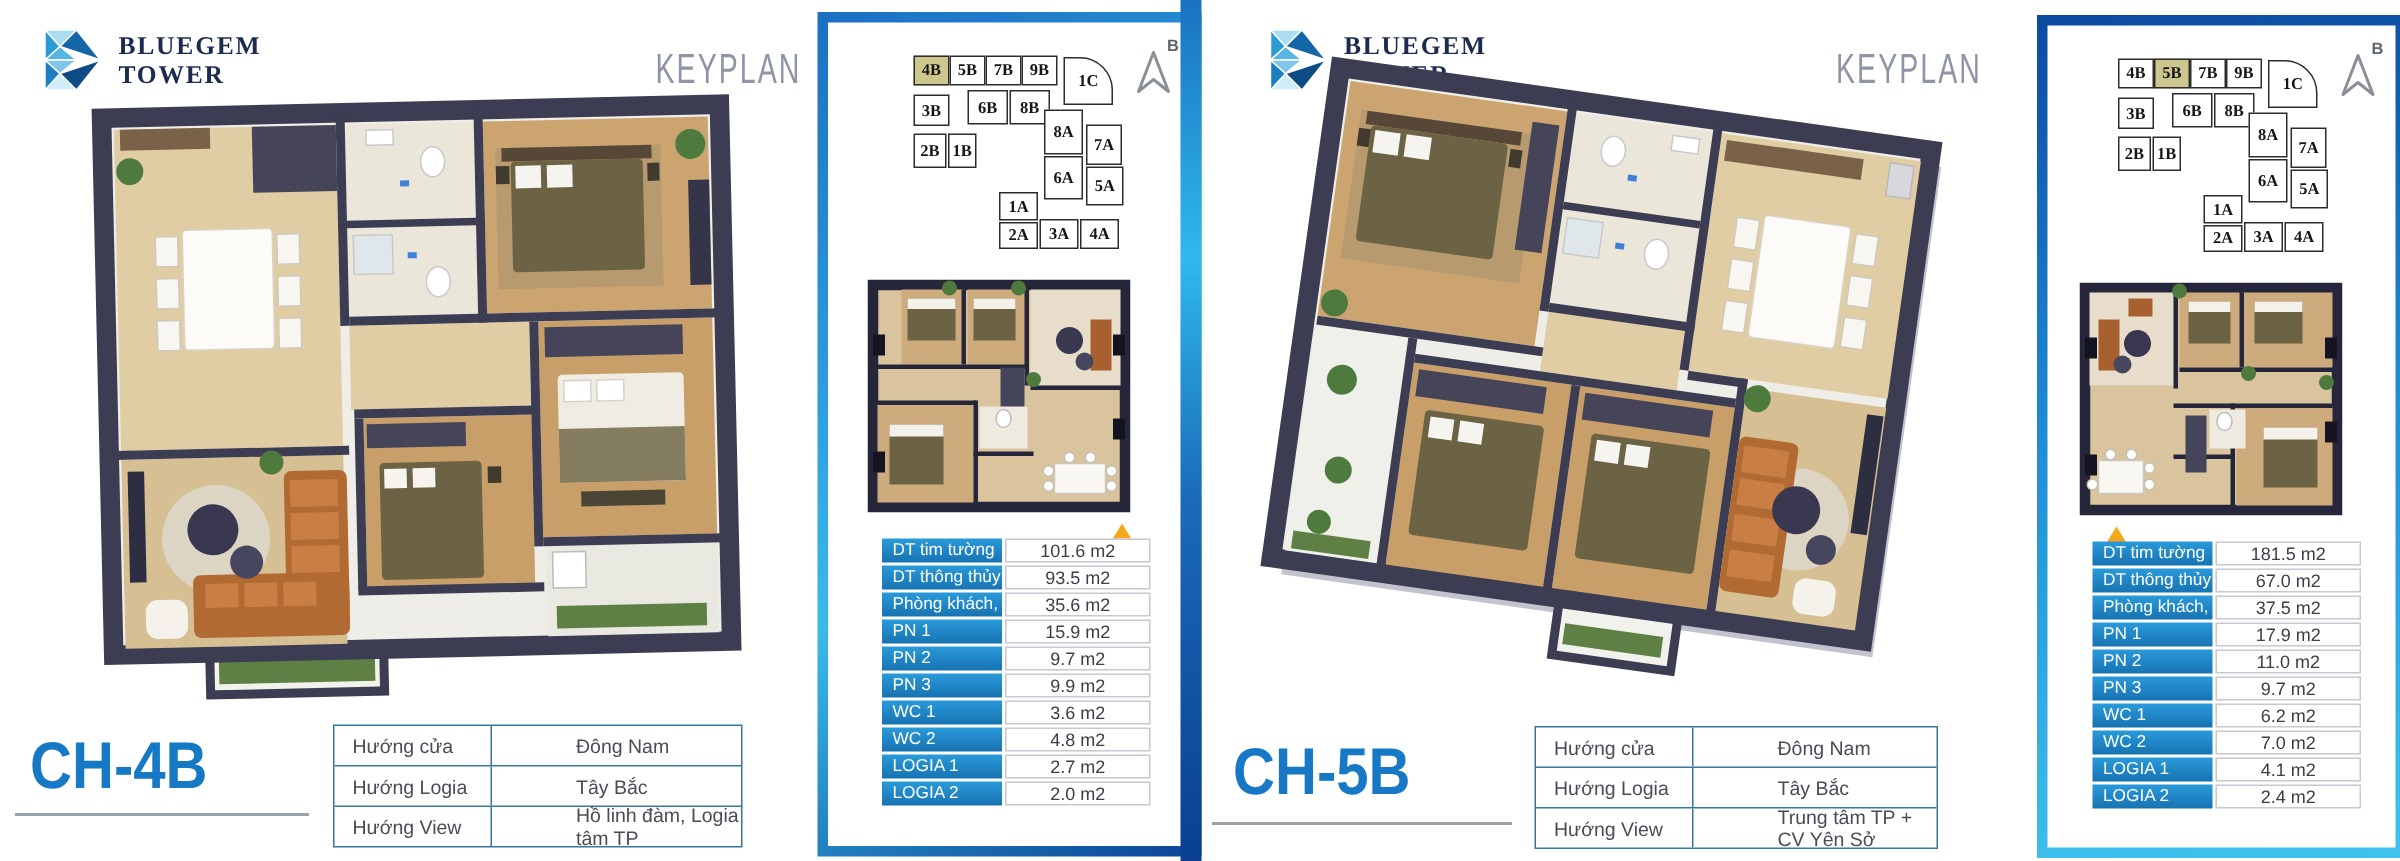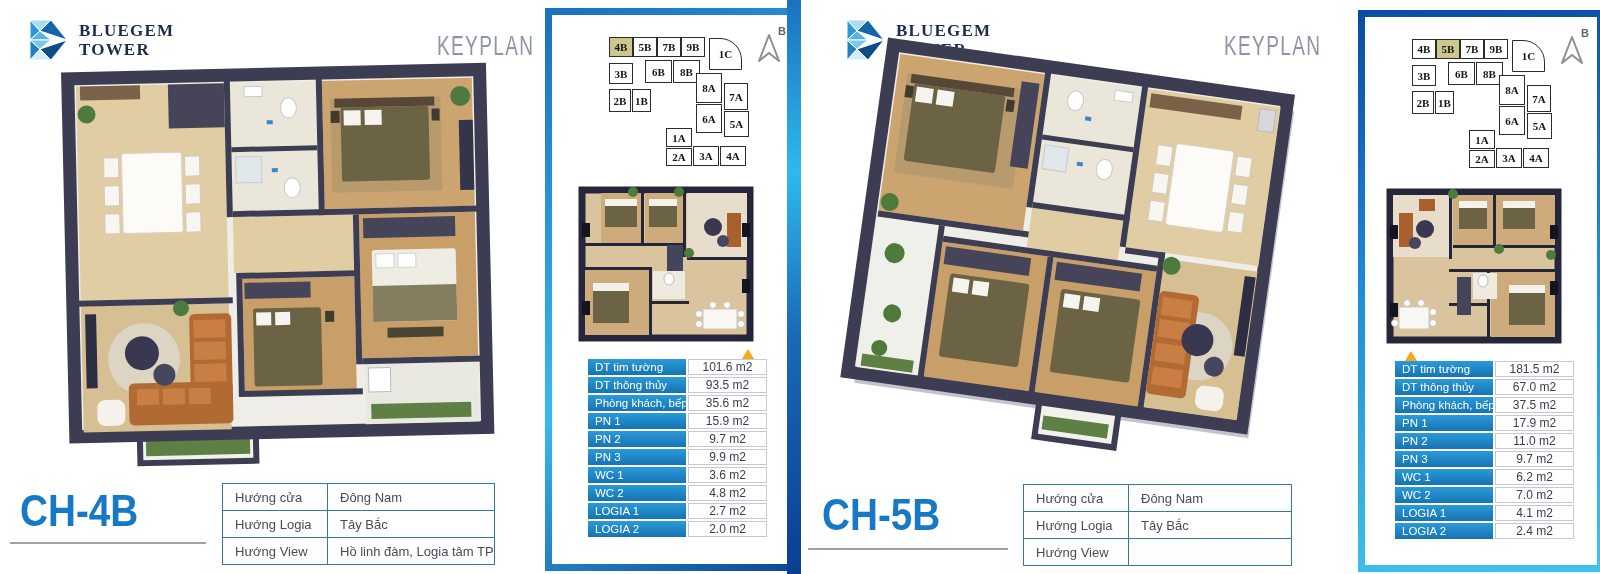--- a/index.html
+++ b/index.html
@@ -16,21 +16,21 @@
   .keyplan-label{position:absolute;font-size:28px;font-weight:400;color:#8f95a6;
                  letter-spacing:2px;transform:scaleX(.68);transform-origin:left top;white-space:nowrap;}
 
   
   .unit-title{position:absolute;font-size:44px;font-weight:800;color:#1779c5;
               letter-spacing:0px;transform:scaleX(.88);transform-origin:left top;white-space:nowrap;}
   .title-rule{position:absolute;height:2px;background:#9aa1a9;}
 
   
   .dir-table{position:absolute;border:1px solid #35799f;background:#fff;}
-  .dir-row{display:flex;height:26px;border-bottom:1px solid #35799f;}
+  .dir-row{display:flex;height:26px;border-bottom:1px solid #35799f;gap:44px;}
   .dir-row:last-child{border-bottom:none;}
   .dir-label{width:92px;border-right:1px solid #35799f;display:flex;align-items:center;
              padding-left:12px;font-size:13px;color:#4b4b57;}
   .dir-value{flex:1;display:flex;align-items:center;padding-left:12px;font-size:13px;color:#4b4b57;}
 
   
   .panel{position:absolute;padding:7px;}
   .panel-l{background:linear-gradient(150deg,#1a6fc2 0%,#2f9fe0 38%,#38bbeb 58%,#0c4496 100%);}
   .panel-r{background:linear-gradient(172deg,#0c4aa0 0%,#1f8ed4 48%,#41c3ee 100%);}
   .panel-inner{position:relative;width:100%;height:100%;background:#fff;}
@@ -45,21 +45,21 @@
   .compass-b{position:absolute;right:0;top:-2px;font-size:11px;font-weight:bold;color:#5f6670;}
 
   .mini-plan{position:absolute;left:23px;top:168px;width:182px;height:162px;}
 
   .entry-arrow{position:absolute;width:0;height:0;border-left:8px solid transparent;
                border-right:8px solid transparent;border-bottom:13px solid #f6a81c;}
 
   
   .area-table{position:absolute;left:36px;top:344px;width:179px;display:flex;flex-direction:column;gap:2px;}
   .area-row{display:flex;gap:2px;height:16px;}
-  .area-label{width:98px;background:linear-gradient(180deg,#2a9ada,#1773b2);color:#fff;font-size:11.5px;
+  .area-label{width:80px;background:linear-gradient(180deg,#2a9ada,#1773b2);color:#fff;font-size:11.5px;
               display:flex;align-items:center;padding-left:7px;box-sizing:border-box;white-space:nowrap;}
   .area-value{flex:1;background:#fff;border:1px solid #c6c8d2;display:flex;align-items:center;
               justify-content:center;font-size:12px;color:#3d3d4a;box-sizing:border-box;}
 
   .divider{position:absolute;left:787px;top:0;width:14px;height:574px;
            background:linear-gradient(180deg,#1a72c0 0%,#2fb9ec 30%,#1a6ab8 58%,#0a3f92 100%);}
 
   svg{display:block;}
 </style>
 </head>
@@ -446,20 +446,21 @@
         <div class="dir-value">Đông Nam</div>
       </div>
 
       <div class="dir-row">
         <div class="dir-label">Hướng Logia</div>
         <div class="dir-value">Tây Bắc</div>
       </div>
 
       <div class="dir-row">
         <div class="dir-label">Hướng View</div>
+        <div class="dir-value">Trung tâm TP + CV Yên Sở</div>
       </div>
     </div>
 
   <div class="panel panel-r" style="left:1358px;top:10px;width:232px;height:548px;">
     <div class="panel-inner">
       <div class="unit-grid" style="left:42px;">
           <div class="unit" style="left: 5px; top: 14px; width: 24px; height: 20px;">4B</div>
           <div class="unit hl" style="left: 29px; top: 14px; width: 24px; height: 20px;">5B</div>
           <div class="unit" style="left: 53px; top: 14px; width: 24px; height: 20px;">7B</div>
           <div class="unit" style="left: 77px; top: 14px; width: 24px; height: 20px;">9B</div>

